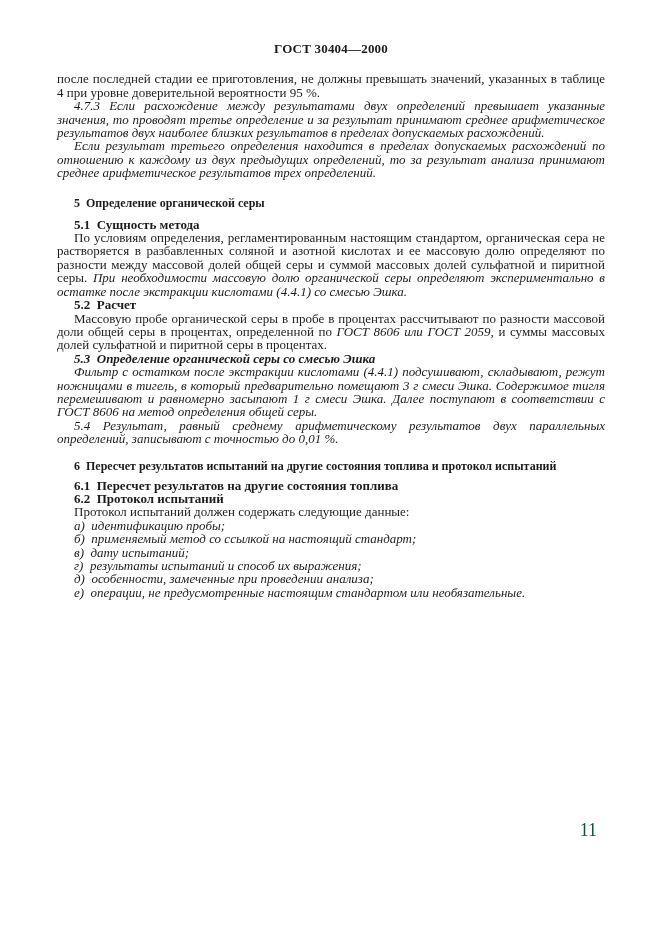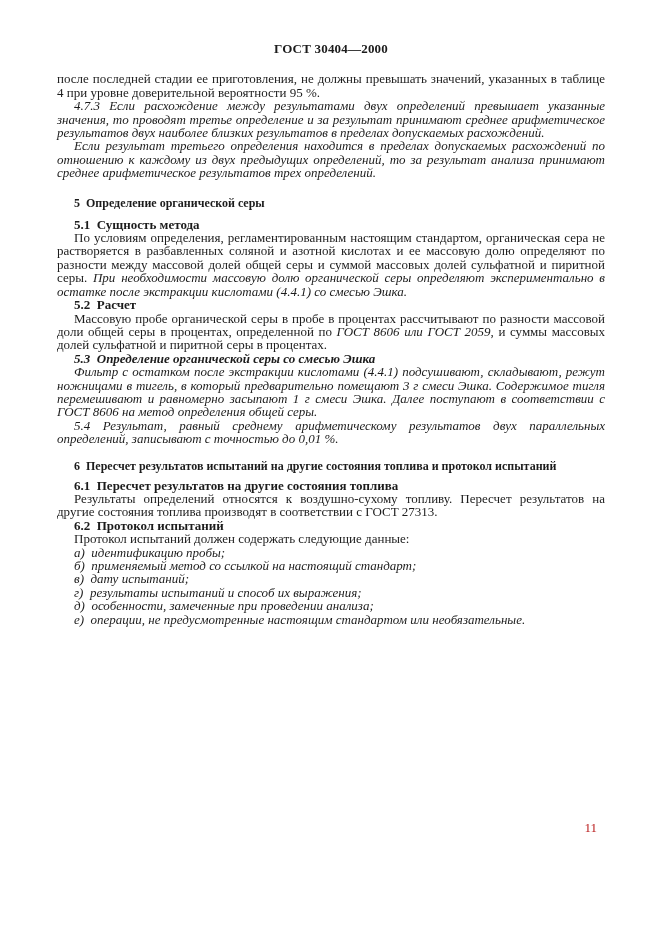--- a/index.html
+++ b/index.html
@@ -46,22 +46,22 @@
     text-align: left;
   }
   .section-h.h6 { margin: 9px 0 2px 0; }
   ul.proto-list { margin: 0; padding: 0; list-style: none; font-style: italic; }
   ul.proto-list li { text-indent: 17px; }
   .page-num {
     position: absolute;
     left: 57px; top: 820px;
     width: 540px;
     text-align: right;
-    font-size: 13px;
-    color: #b91c1c;
+    font-size: 18px;
+    color: #14532d;
   }
 </style>
 </head>
 <body>
 
 <div class="page">
   <div class="doc">
 
     <div class="doc-header">ГОСТ 30404—2000</div>
 
@@ -84,21 +84,20 @@
     <p class="body-p b it">5.3&nbsp; Определение органической серы со смесью Эшка</p>
 
     <p class="body-p it">Фильтр с остатком после экстракции кислотами (4.4.1) подсушивают, складывают, режут ножницами в тигель, в который предварительно помещают 3 г смеси Эшка. Содержимое тигля перемешивают и равномерно засыпают 1 г смеси Эшка. Далее поступают в соответствии с ГОСТ 8606 на метод определения общей серы.</p>
 
     <p class="body-p it">5.4 Результат, равный среднему арифметическому результатов двух параллельных определений, записывают с точностью до 0,01 %.</p>
 
     <div class="section-h h6">6&nbsp; Пересчет результатов испытаний на другие состояния топлива и протокол испытаний</div>
 
     <p class="body-p b">6.1&nbsp; Пересчет результатов на другие состояния топлива</p>
 
-    <p class="body-p">Результаты определений относятся к воздушно-сухому топливу. Пересчет результатов на другие состояния топлива производят в соответствии с ГОСТ 27313.</p>
 
     <p class="body-p b">6.2&nbsp; Протокол испытаний</p>
 
     <p class="body-p">Протокол испытаний должен содержать следующие данные:</p>
 
     <ul class="proto-list">
       <li>а)&nbsp; идентификацию пробы;</li>
       <li>б)&nbsp; применяемый метод со ссылкой на настоящий стандарт;</li>
       <li>в)&nbsp; дату испытаний;</li>
       <li>г)&nbsp; результаты испытаний и способ их выражения;</li>

